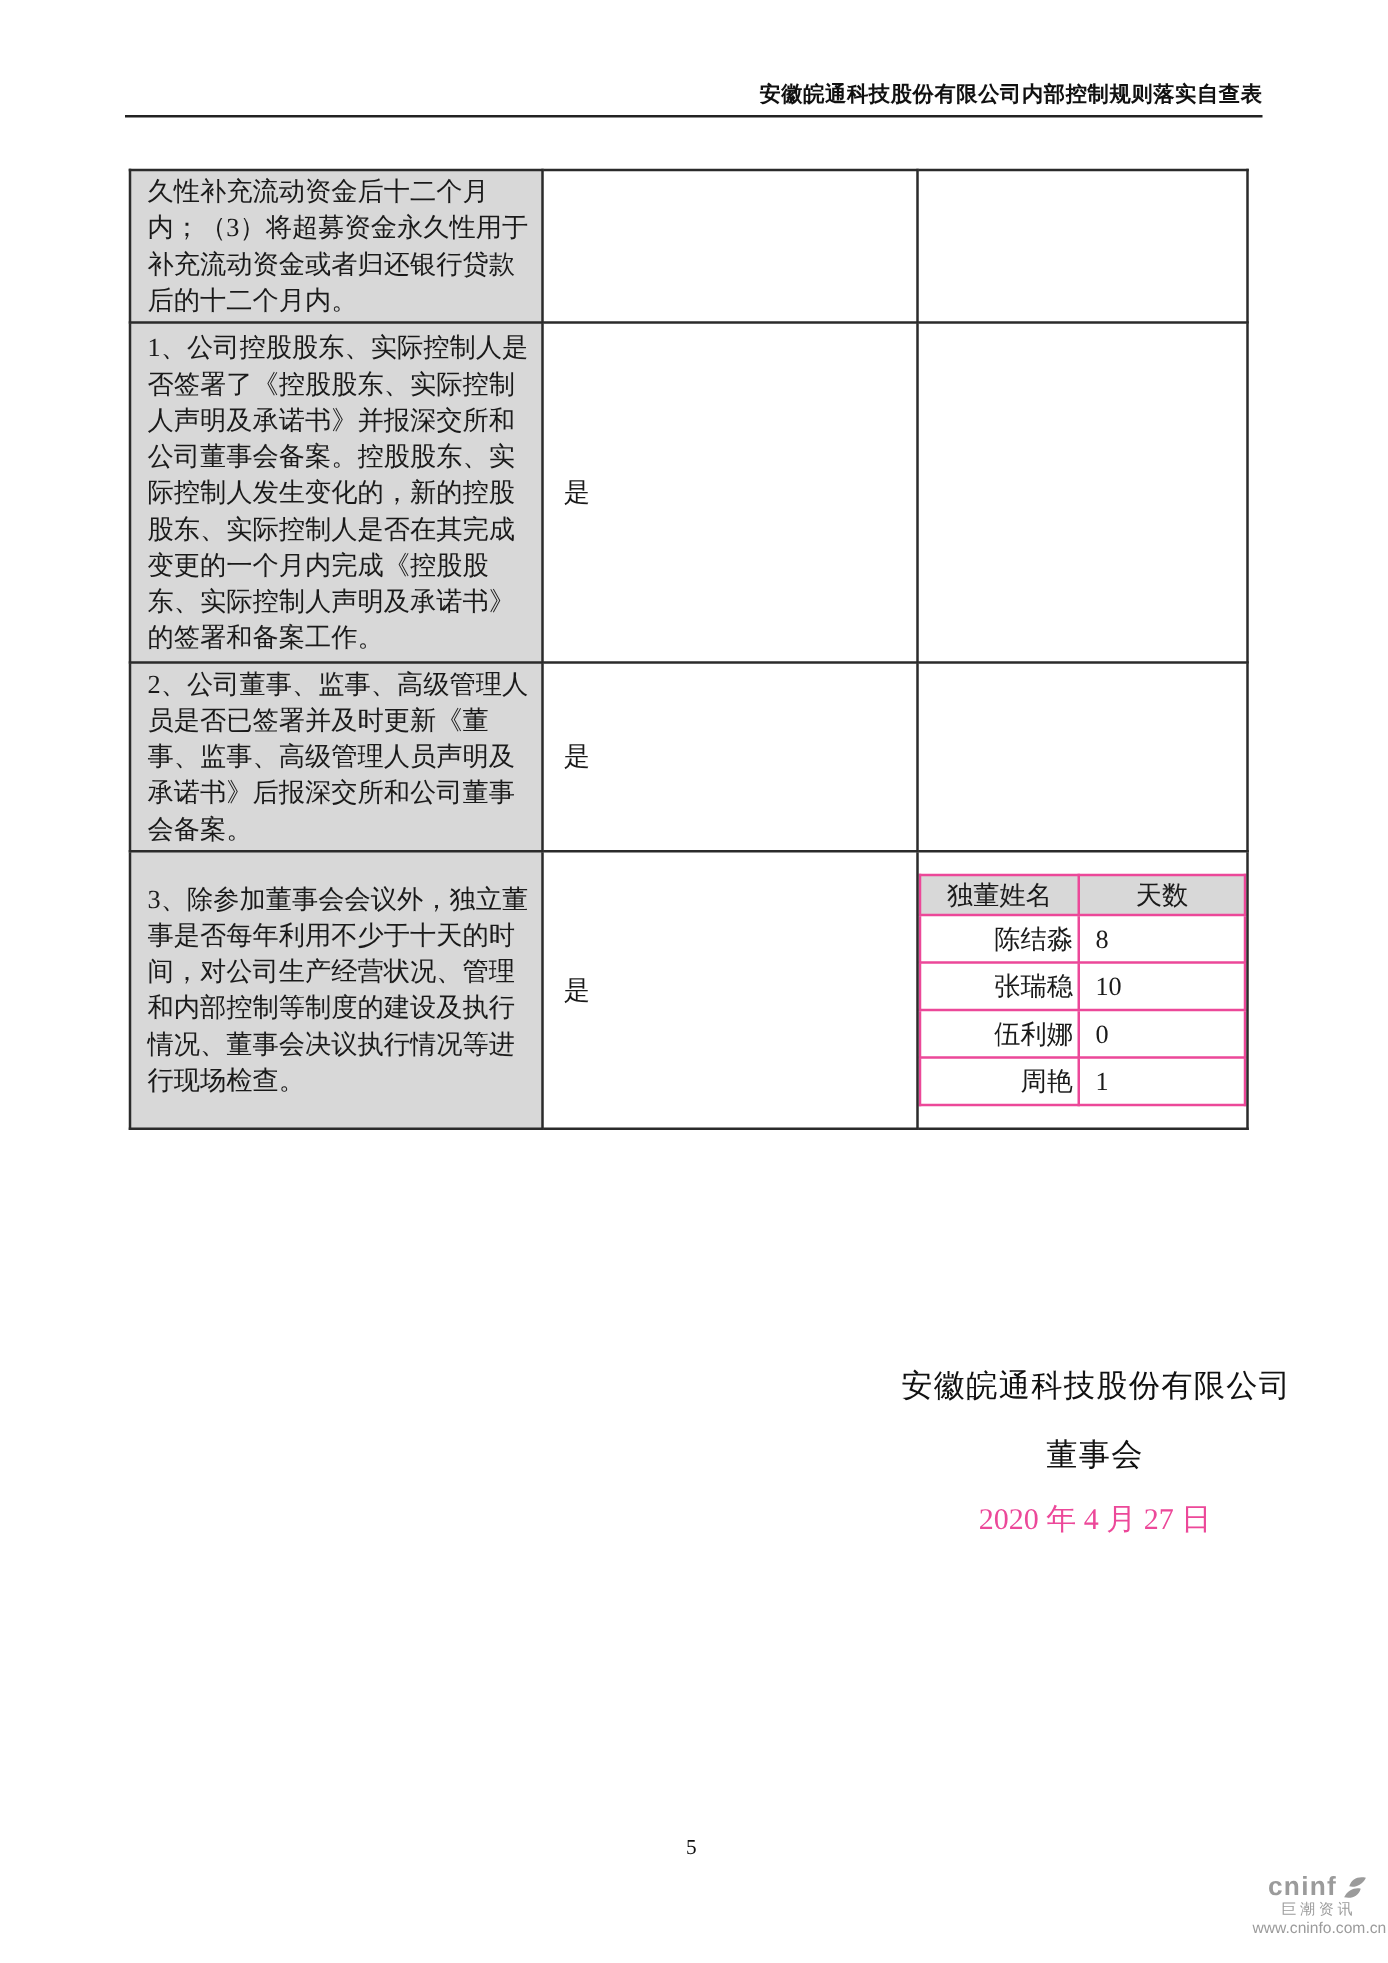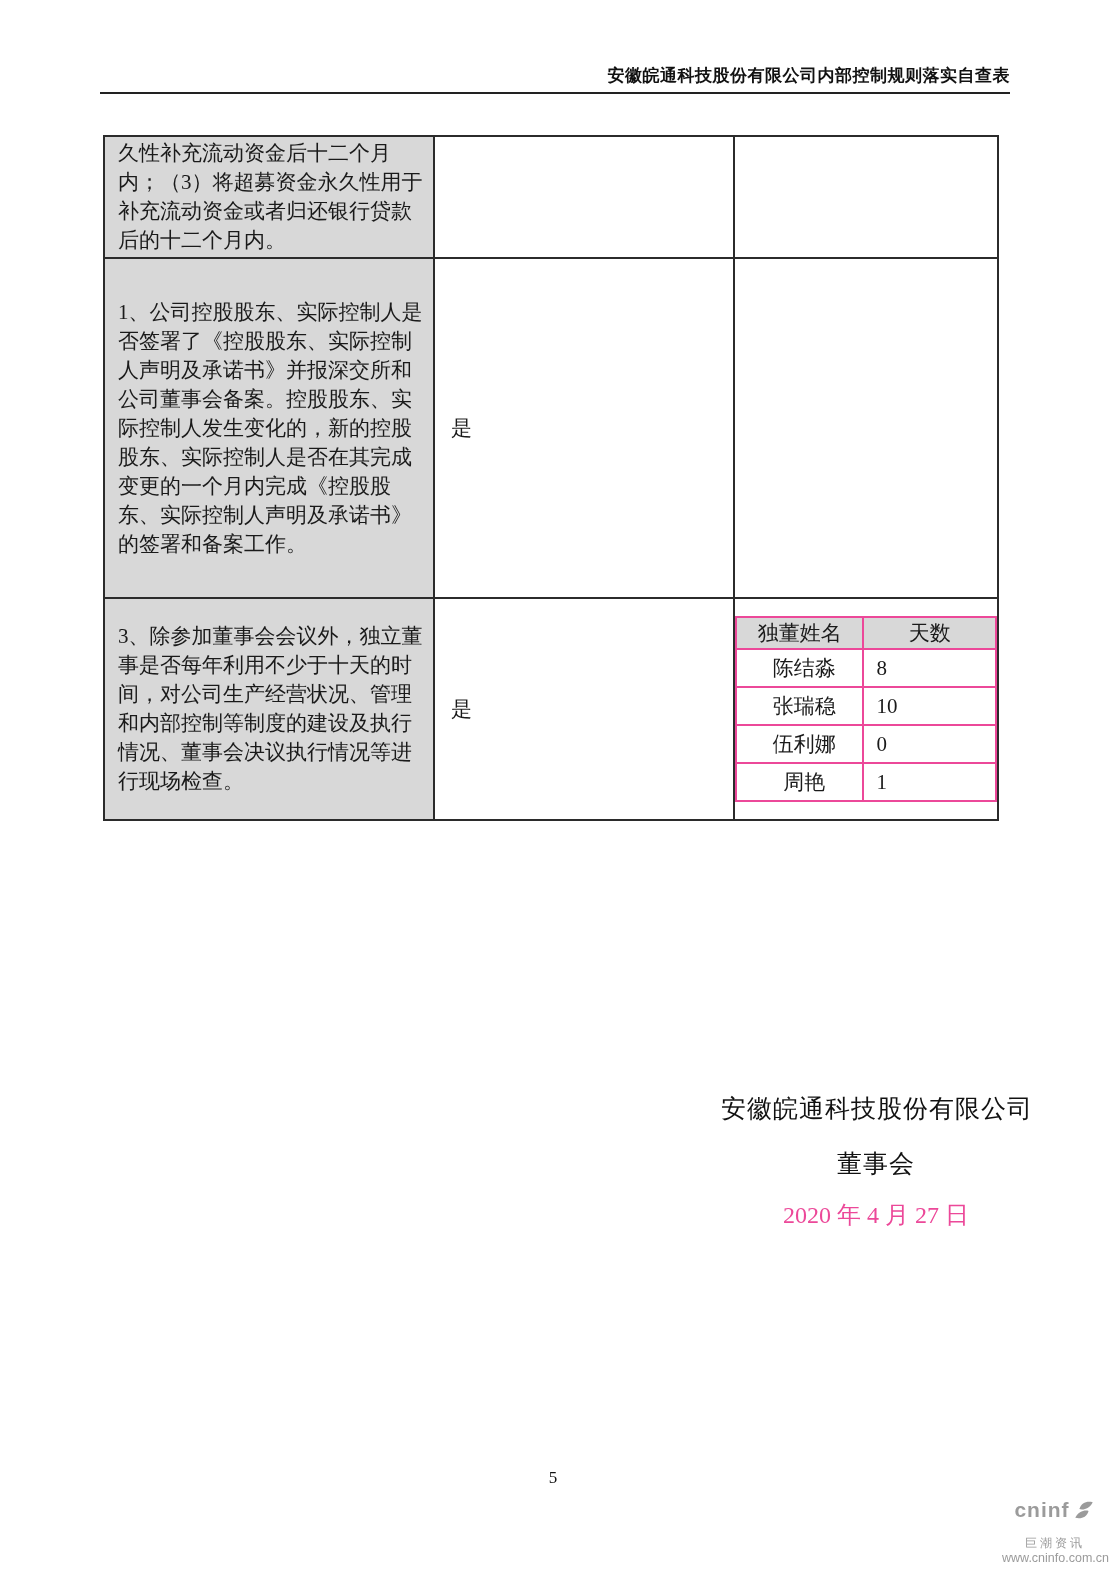--- a/index.html
+++ b/index.html
@@ -47,21 +47,21 @@
     background:#ffffff;
     padding:2px 8px 2px 16px;
     text-align:left;
   }
   td.n-cell{
     background:#ffffff;
     padding:0;
   }
   tr.row-carry{height:118px;}
   tr.row-section{height:42px;}
-  tr.row-1{height:340px;}
+  tr.row-1{height:272px;}
   tr.row-2{height:151px;}
   tr.row-3{height:222px;}
   td.section-cell{
     background:#d8d8d8;
     padding:2px 8px 2px 13px;
   }
   table.inner-table{
     width:100%;height:100%;
     border-collapse:collapse;
     table-layout:fixed;
@@ -73,21 +73,21 @@
     box-sizing:border-box;
   }
   table.inner-table tr.inner-head{height:32px;}
   table.inner-table tr.inner-row{height:38px;}
   td.inner-h{
     background:#d8d8d8;
     text-align:center;
     padding:1px 4px;
   }
   td.inner-name{
-    background:#fff;text-align:center;padding:1px 4px 1px 13px;
+    background:#fff;text-align:right;padding:1px 4px 1px 13px;
   }
   td.inner-days{
     background:#fff;text-align:left;padding:1px 4px 1px 12px;
   }
   .sig-company{
     position:absolute;left:721px;top:1092px;
     font-size:25px;letter-spacing:1px;white-space:nowrap;color:#111;
   }
   .sig-board{
     position:absolute;left:837px;top:1147px;
@@ -108,21 +108,21 @@
     text-align:center;
     line-height:1.1;
   }
   .logo-top{
     display:flex;align-items:center;justify-content:center;gap:2px;
   }
   .logo-brand{
     font-size:21px;font-weight:bold;letter-spacing:1px;
   }
   .logo-swirl{width:24px;height:22px;flex:0 0 auto;}
-  .logo-cn{font-size:12px;letter-spacing:3px;margin-top:16px;}
+  .logo-cn{font-size:12px;letter-spacing:3px;margin-top:0px;}
   .logo-url{font-size:12.5px;margin-top:2px;white-space:nowrap;}
 </style>
 </head>
 <body>
 
 <div class="page-header-title">安徽皖通科技股份有限公司内部控制规则落实自查表</div>
 <div class="page-header-rule"></div>
 
 <table class="main-table">
   <colgroup>
@@ -131,20 +131,25 @@
     <col style="width:264px">
   </colgroup>
   <tbody>
     <tr class="row-carry">
       <td class="q-cell">久性补充流动资金后十二个月内；（3）将超募资金永久性用于补充流动资金或者归还银行贷款后的十二个月内。</td>
       <td class="a-cell"></td>
       <td class="n-cell"></td>
     </tr>
     <tr class="row-1">
       <td class="q-cell">1、公司控股股东、实际控制人是否签署了《控股股东、实际控制人声明及承诺书》并报深交所和公司董事会备案。控股股东、实际控制人发生变化的，新的控股股东、实际控制人是否在其完成变更的一个月内完成《控股股东、实际控制人声明及承诺书》的签署和备案工作。</td>
+      <td class="a-cell">是</td>
+      <td class="n-cell"></td>
+    </tr>
+    <tr class="row-2">
+      <td class="q-cell">2、公司董事、监事、高级管理人员是否已签署并及时更新《董事、监事、高级管理人员声明及承诺书》后报深交所和公司董事会备案。</td>
       <td class="a-cell">是</td>
       <td class="n-cell"></td>
     </tr>
     <tr class="row-3">
       <td class="q-cell">3、除参加董事会会议外，独立董事是否每年利用不少于十天的时间，对公司生产经营状况、管理和内部控制等制度的建设及执行情况、董事会决议执行情况等进行现场检查。</td>
       <td class="a-cell">是</td>
       <td class="n-cell">
         <table class="inner-table">
           <colgroup>
             <col style="width:49%">

